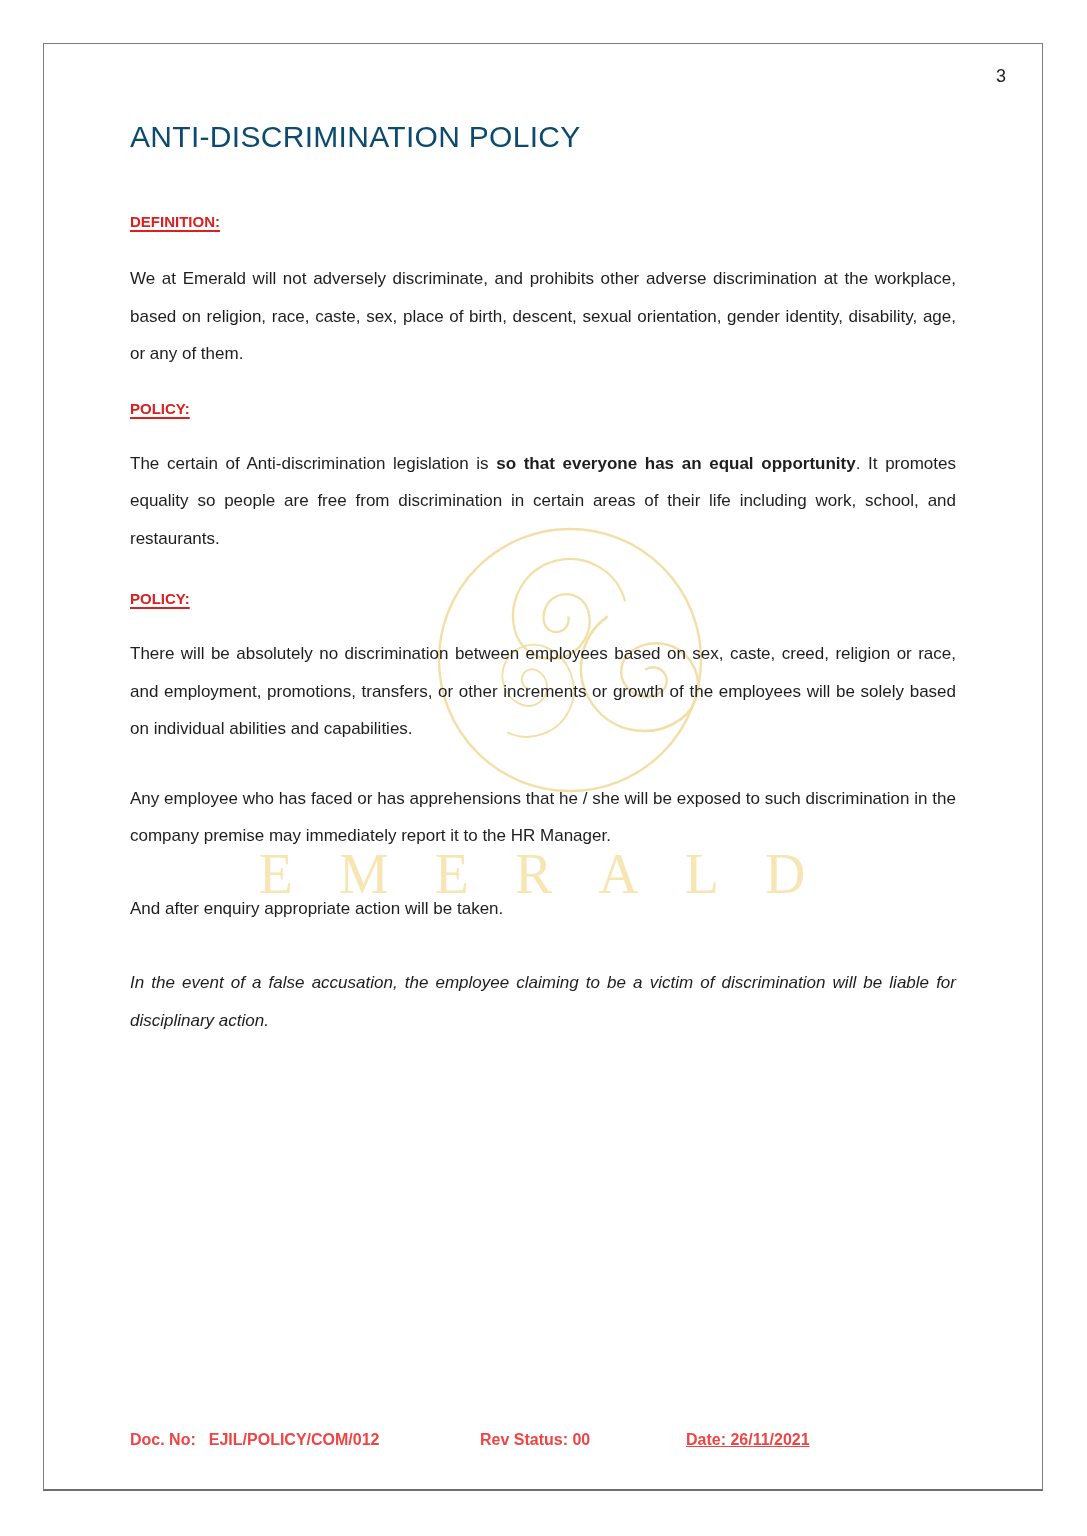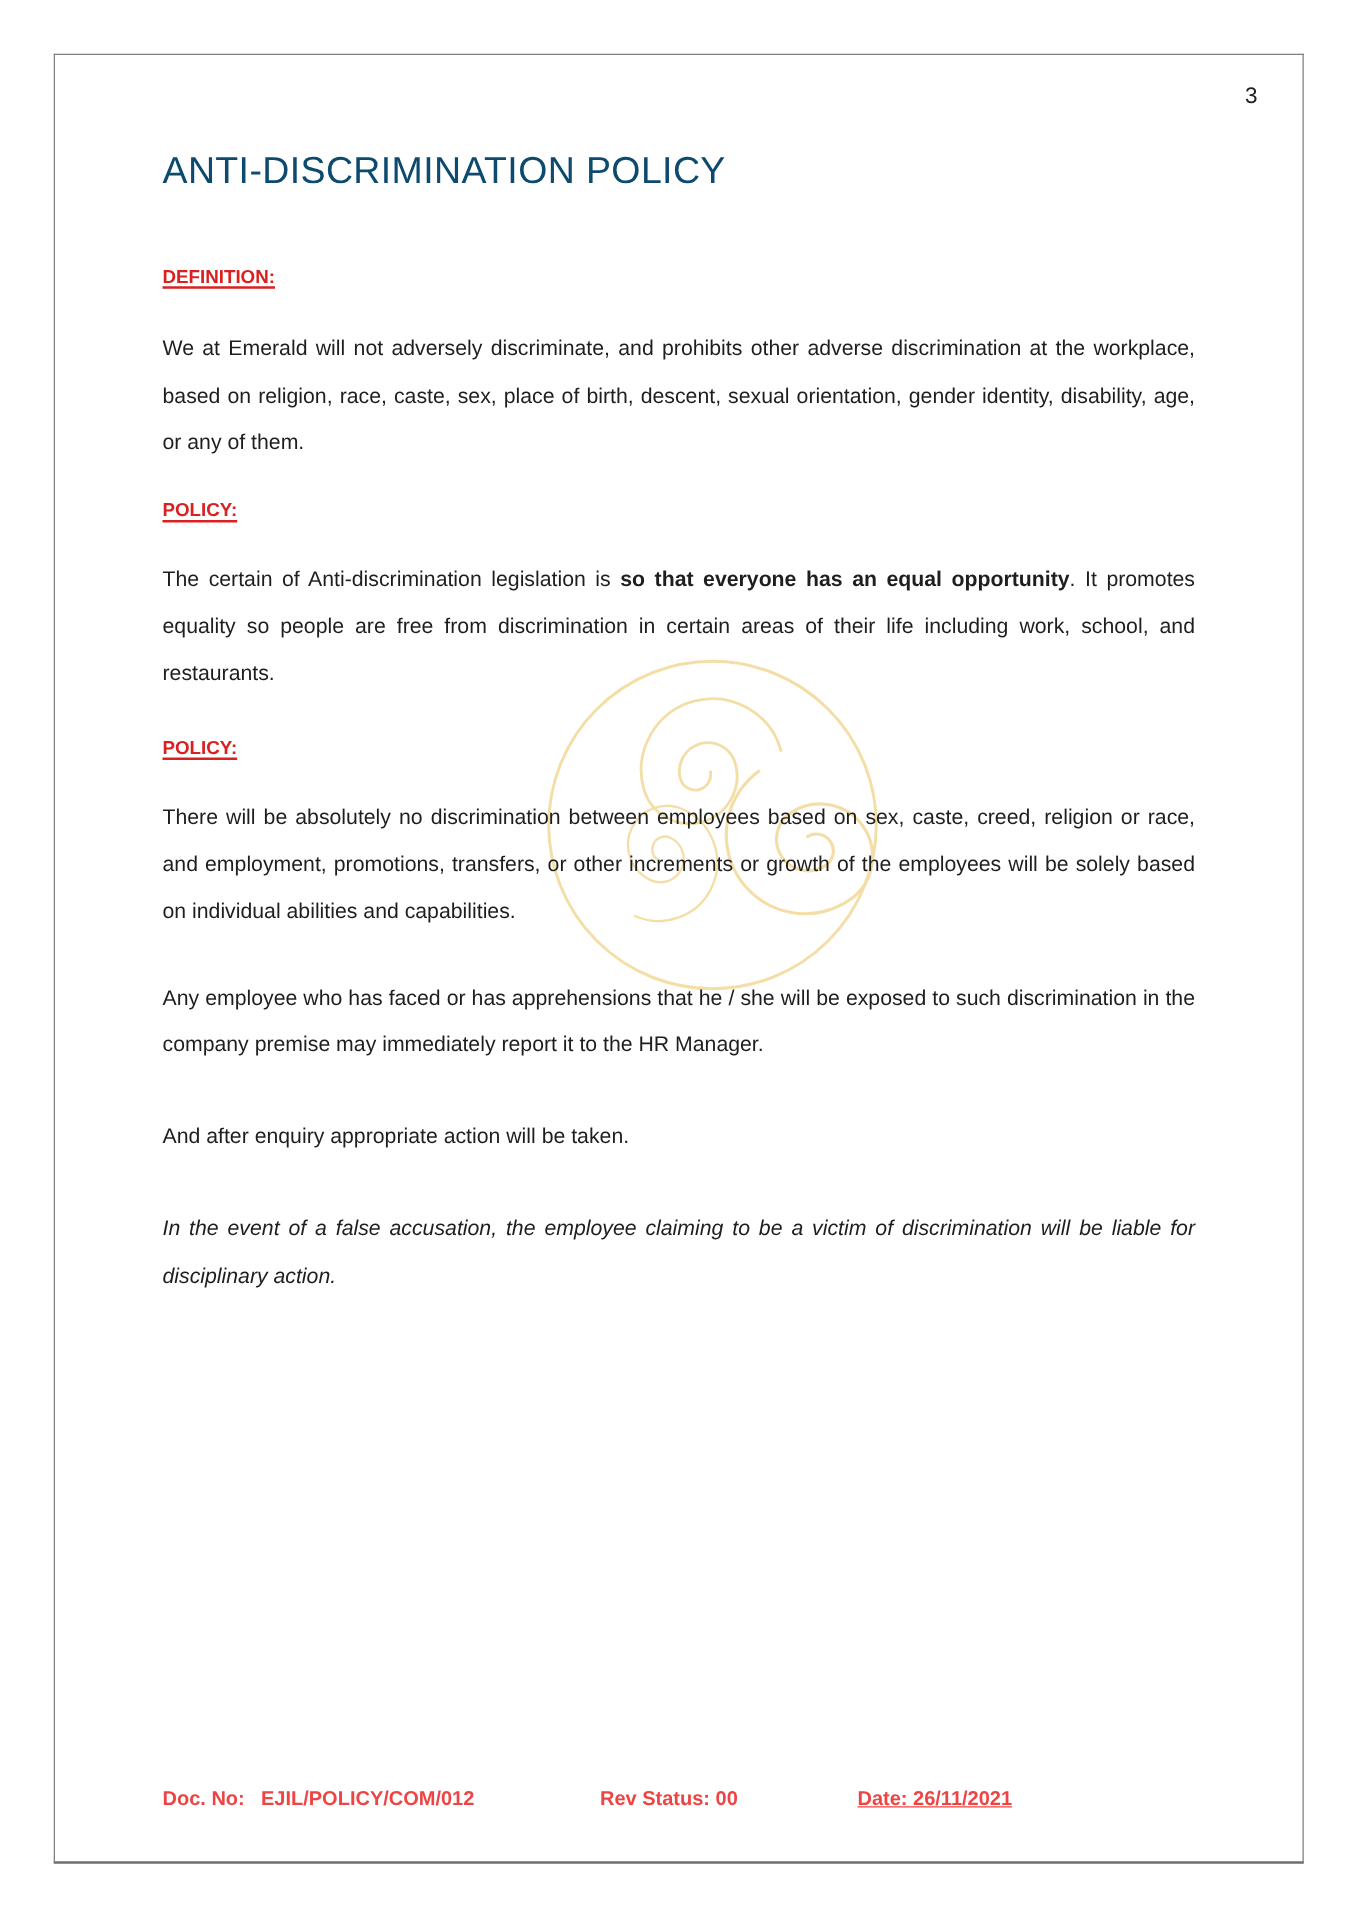--- a/index.html
+++ b/index.html
@@ -112,20 +112,21 @@
 
   <svg class="wm-svg" viewBox="0 0 1087 1536" fill="none" xmlns="http://www.w3.org/2000/svg">
     <g stroke="#f2d792" stroke-width="2.4" fill="none" opacity="0.8">
       <circle cx="570" cy="660" r="131"></circle>
       <path d="M 60 0 A 60 60 0 1 0 -60 0 A 40 40 0 1 0 20 0 A 24 24 0 1 0 -28 0 A 13 13 0 1 0 -2 0" transform="translate(570,616) rotate(-15) scale(0.95)"></path>
       <path d="M 60 0 A 60 60 0 1 0 -60 0 A 40 40 0 1 0 20 0 A 24 24 0 1 0 -28 0 A 13 13 0 1 0 -2 0" transform="translate(527,690) rotate(115) scale(0.78)"></path>
       <path d="M 60 0 A 60 60 0 1 0 -60 0 A 40 40 0 1 0 20 0 A 24 24 0 1 0 -28 0 A 13 13 0 1 0 -2 0" transform="translate(644,668) rotate(-125) scale(1.05)"></path>
     </g>
   </svg>
 
+  <div class="wm-text">EMERALD</div>
 
   <div class="border-box"></div>
 
   <div class="page-number">3</div>
 
   <div class="content">
 
     <h1 class="doc-title">ANTI-DISCRIMINATION POLICY</h1>
 
     <h2 class="sec-heading mt-def">DEFINITION:</h2>

